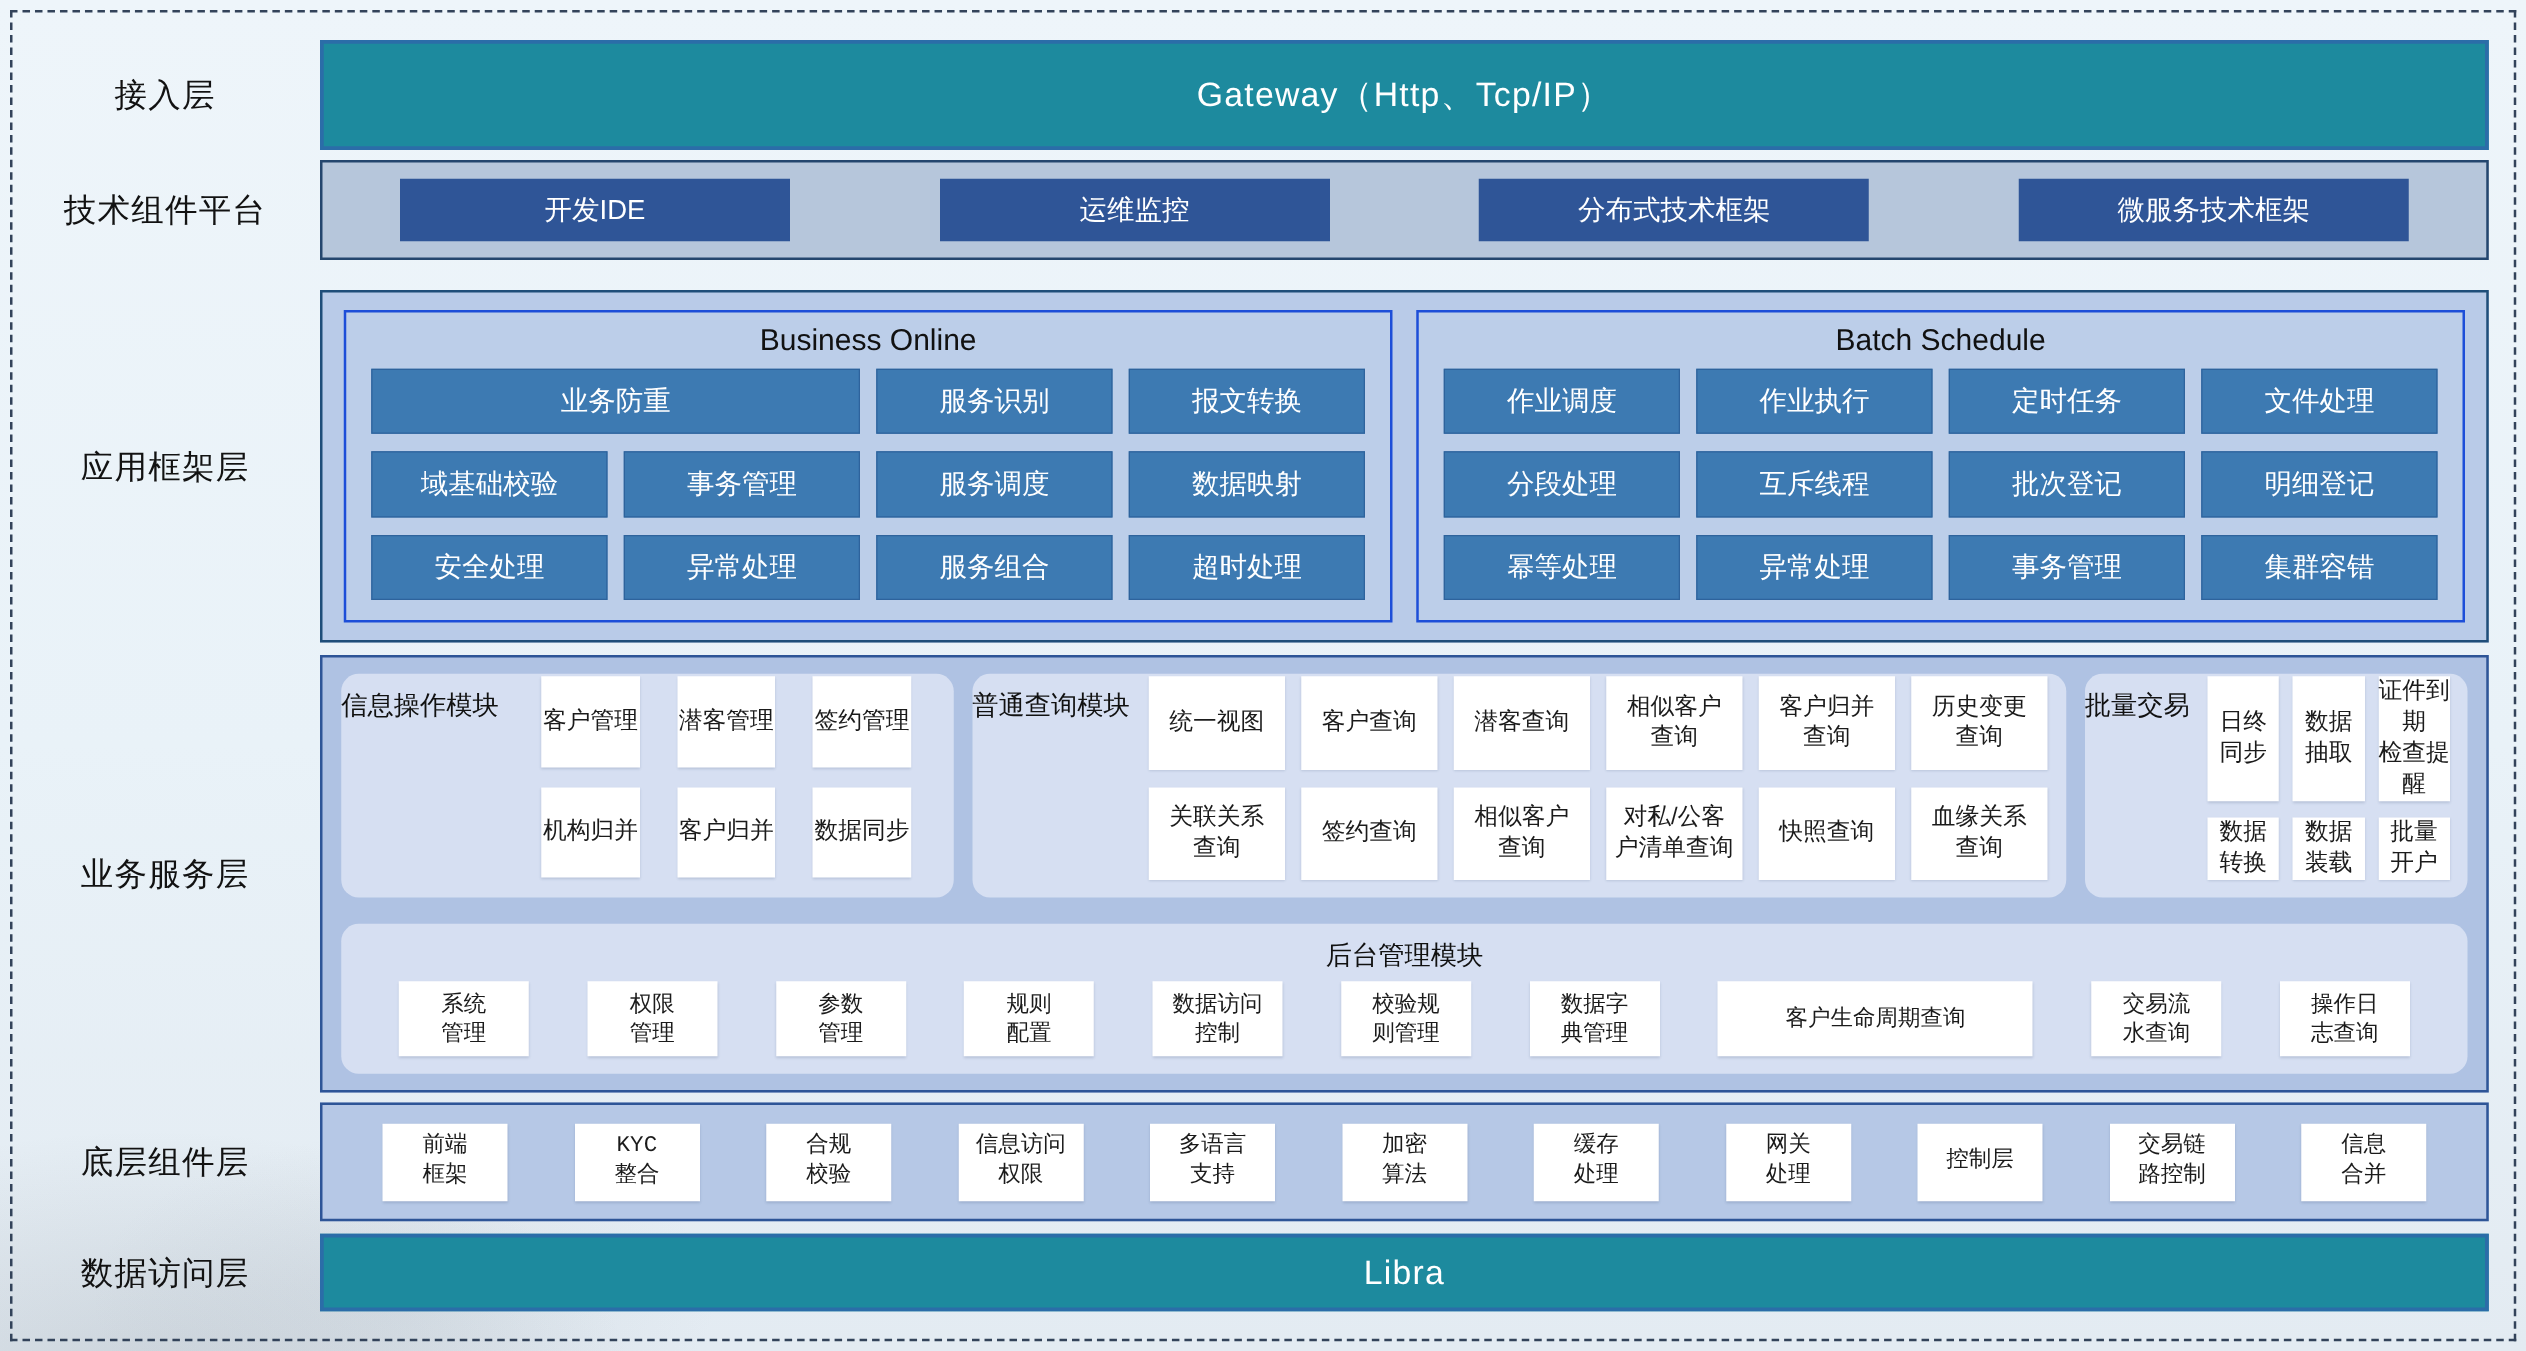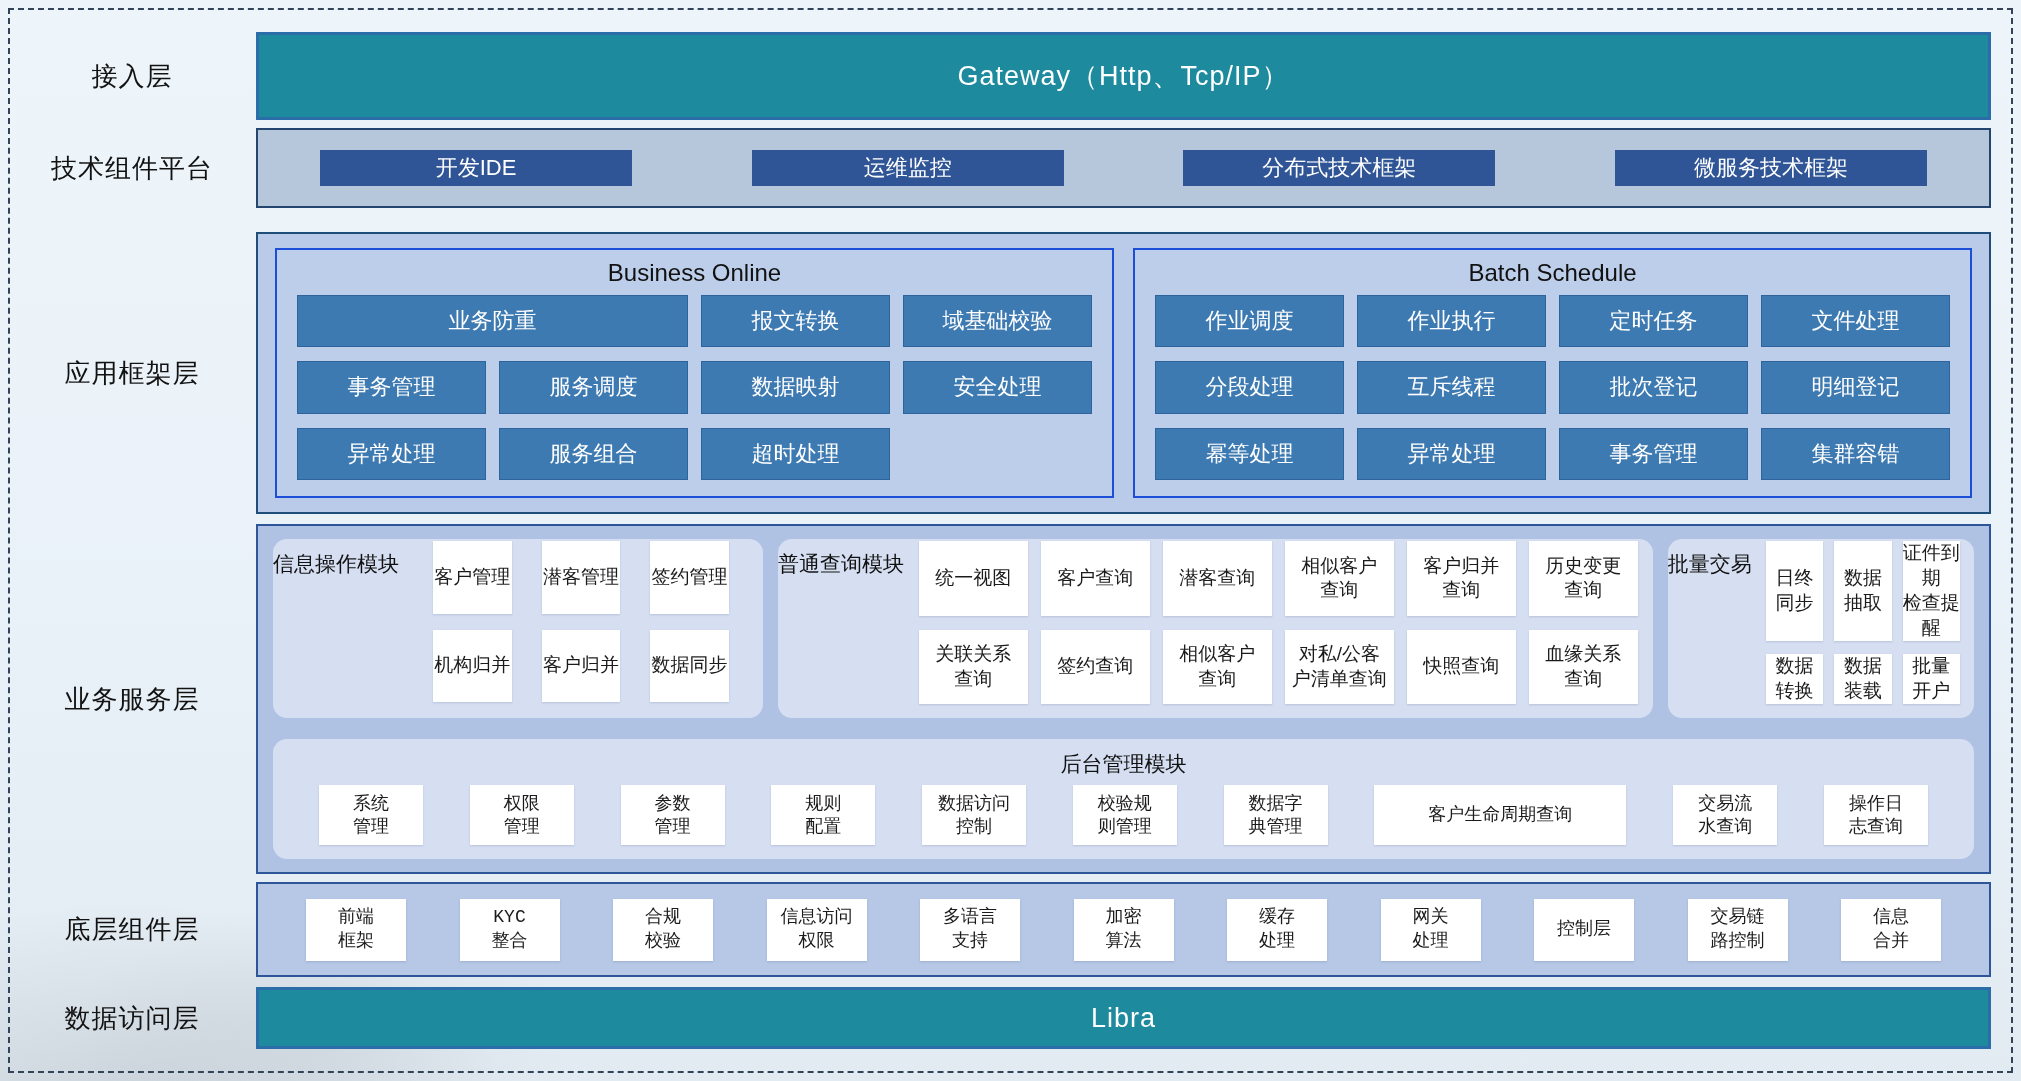--- a/index.html
+++ b/index.html
@@ -29,21 +29,21 @@
     background:#1d8a9e; border:3px solid #2b6da8; color:#fff; font-size:27px; letter-spacing:1px;
   }
   .teal-bar.bottom{ border-color:#2b6da8; }
 
   
   .tech-band{
     flex:1; background:#b6c6db; border:2px solid #24466e;
     display:flex; align-items:center; justify-content:space-between; padding:0 62px;
   }
   .navy-btn{
-    width:312px; height:36px; background:#2f5597; color:#fff;
+    width:312px; height:50px; background:#2f5597; color:#fff;
     display:flex; align-items:center; justify-content:center; font-size:22px;
   }
 
   
   .appfw-box{
     flex:1; background:#b9cbe8; border:2px solid #1f4e79;
     display:flex; gap:19px; padding:14px 17px;
   }
   .fw-panel{
     flex:1; background:#bccee9; border:2px solid #1d4ed8; display:flex; flex-direction:column;
@@ -120,20 +120,21 @@
 
     <div class="layer-row" style="height:282px; margin-top:24px;">
       <div class="label-cell">应用框架层</div>
       <div class="content-cell">
         <div class="appfw-box">
 
           <div class="fw-panel">
             <div class="fw-title">Business Online</div>
             <div class="fw-grid">
               <div class="steel-btn span2">业务防重</div>
+              <div class="steel-btn">服务识别</div>
               <div class="steel-btn">报文转换</div>
               <div class="steel-btn">域基础校验</div>
               <div class="steel-btn">事务管理</div>
               <div class="steel-btn">服务调度</div>
               <div class="steel-btn">数据映射</div>
               <div class="steel-btn">安全处理</div>
               <div class="steel-btn">异常处理</div>
               <div class="steel-btn">服务组合</div>
               <div class="steel-btn">超时处理</div>
             </div>

